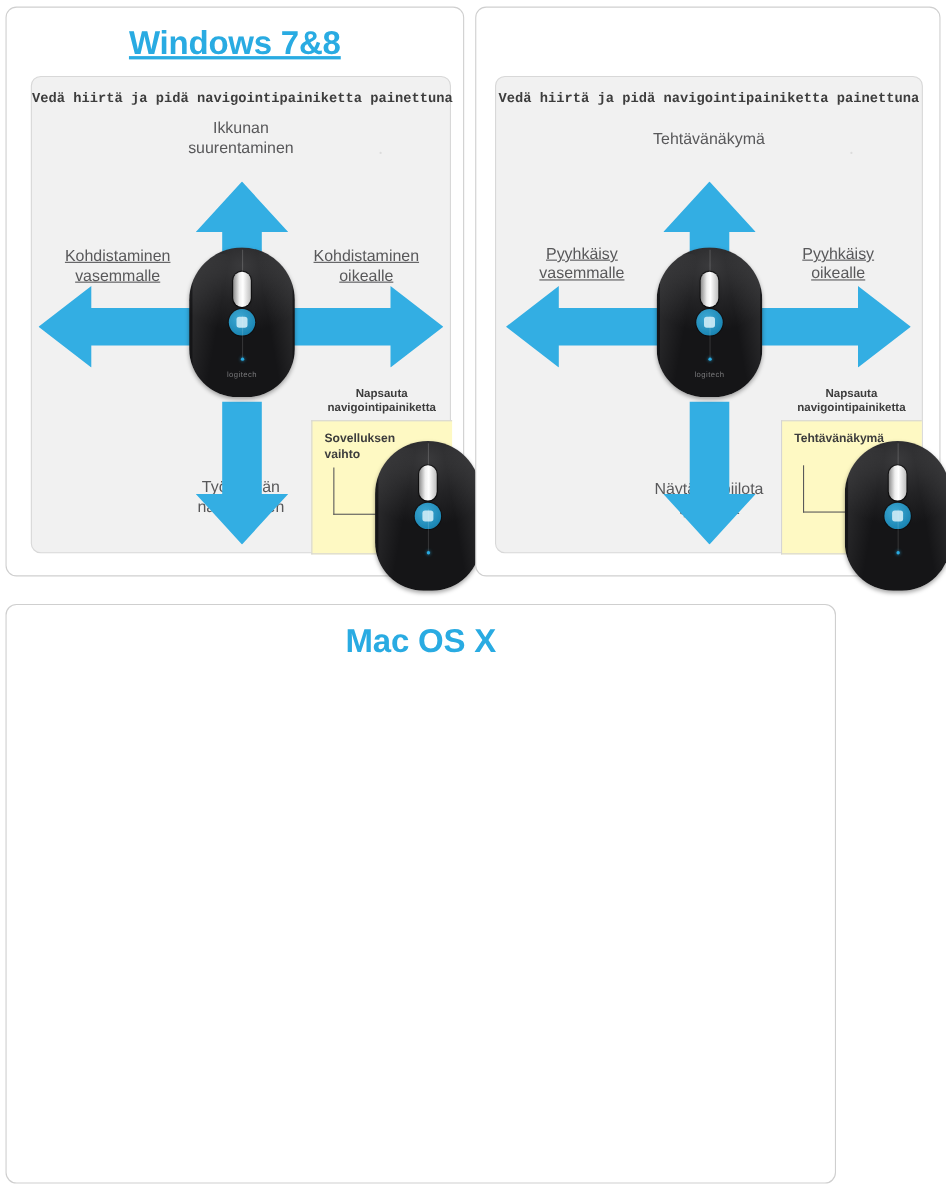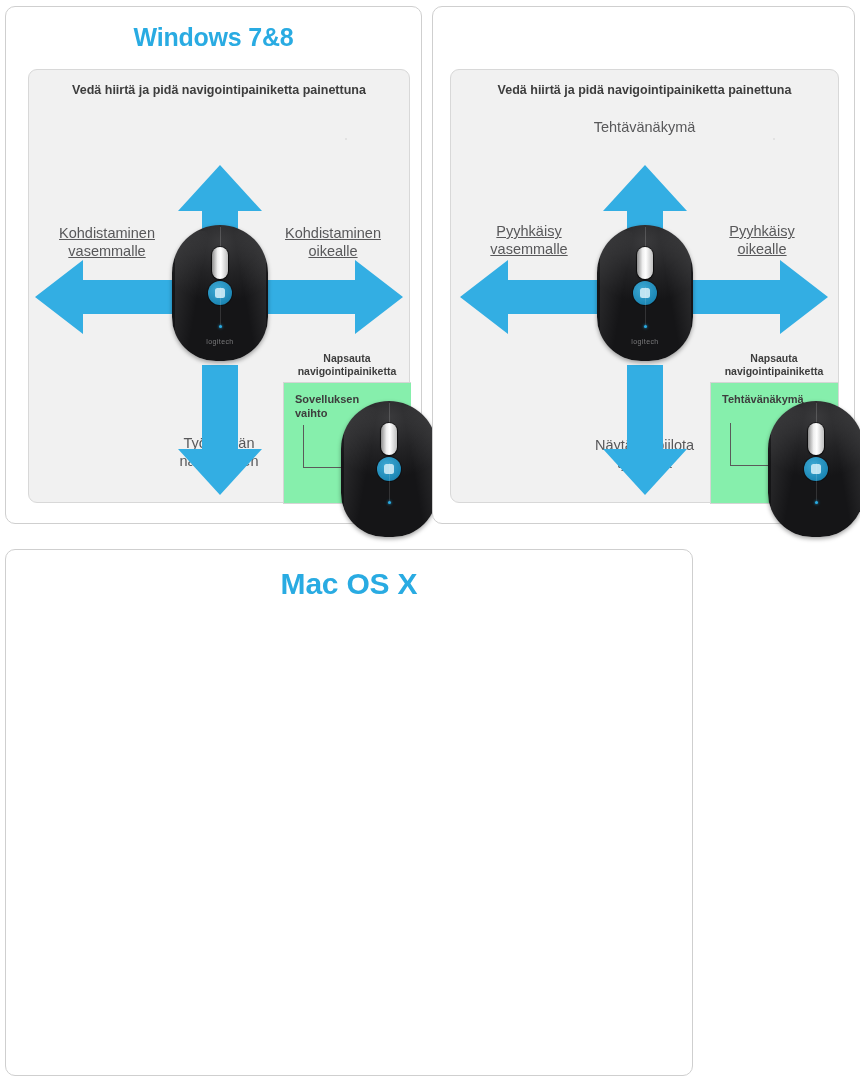--- a/index.html
+++ b/index.html
@@ -15,32 +15,32 @@
   
   .card{
     position:absolute;
     background:#ffffff;
     border:1px solid #cfcfcf;
     border-radius:10px;
     box-sizing:border-box;
   }
   #card-win78{left:5px;  top:6px;   width:417px; height:518px;}
   #card-win10{left:432px;top:6px;   width:423px; height:518px;}
-  #card-mac  {left:5px;  top:549px; width:688px; height:527px;}
+  #card-mac  {left:5px;  top:549px; width:755px; height:527px;}
 
   .card-title{
     position:absolute;
     left:0;right:0;
     text-align:center;
     color:#29abe2;
     font-weight:bold;
     letter-spacing:-0.2px;
     white-space:nowrap;
   }
-  #title-win78{top:16px;font-size:25px;}
+  #title-win78{top:16px;font-size:30px;text-decoration:underline;}
   #title-win10{top:16px;font-size:30px;}
   #title-mac  {top:17px;font-size:30px;}
 
   
   .panel{
     position:absolute;
     background:#f1f1f1;
     border:1px solid #d8d8d8;
     border-radius:9px;
     box-sizing:border-box;
@@ -50,20 +50,21 @@
   #panel-win10{left:17px; top:62px;  width:389px; height:434px;}
 
   .panel-header{
     position:absolute;
     top:13px;left:0;right:0;
     text-align:center;
     font-size:12.5px;
     font-weight:bold;
     color:#3d3d3d;
     white-space:nowrap;
+    font-family:Liberation Mono, monospace;
   }
 
   
   .dir-label{
     position:absolute;
     color:#58585a;
     font-size:14.5px;
     line-height:18px;
     text-align:center;
     white-space:nowrap;
@@ -158,21 +159,21 @@
     top:0;left:0;width:128px;
     text-align:center;
     font-size:10.5px;line-height:13px;font-weight:bold;color:#3d3d3d;
   }
   .inset-box{
     position:absolute;
     top:30px;left:0;
     width:128px;height:122px;
     border:1px solid #d5d5d5;
     border-right:none;
-    background:#86efac;
+    background:#fef9c3;
     box-sizing:border-box;
     overflow:visible;
     text-decoration:underline;
   }
   .inset-label{
     position:absolute;top:9px;left:11px;
     font-size:11px;line-height:14px;font-weight:bold;color:#3d3d3d;
     white-space:nowrap;
   }
   .callout{
@@ -199,20 +200,24 @@
 <div class="page">
 
   <div class="card" id="card-win78">
     <div class="card-title" id="title-win78">Windows 7&amp;8</div>
 
     <div class="panel" id="panel-win78">
       <div class="panel-header">Vedä hiirtä ja pidä navigointipainiketta painettuna</div>
 
       <div class="faint-dot" style="left:316px;top:68px;"></div>
 
+      <div class="dir-label dir-up">
+        <span>Ikkunan</span><br>
+        <span>suurentaminen</span>
+      </div>
       <div class="dir-label dir-left">
         <span>Kohdistaminen</span>
         <span>vasemmalle</span>
       </div>
       <div class="dir-label dir-right">
         <span>Kohdistaminen</span>
         <span>oikealle</span>
       </div>
       <div class="dir-label dir-down">
         <span>Työpöydän</span><br>

